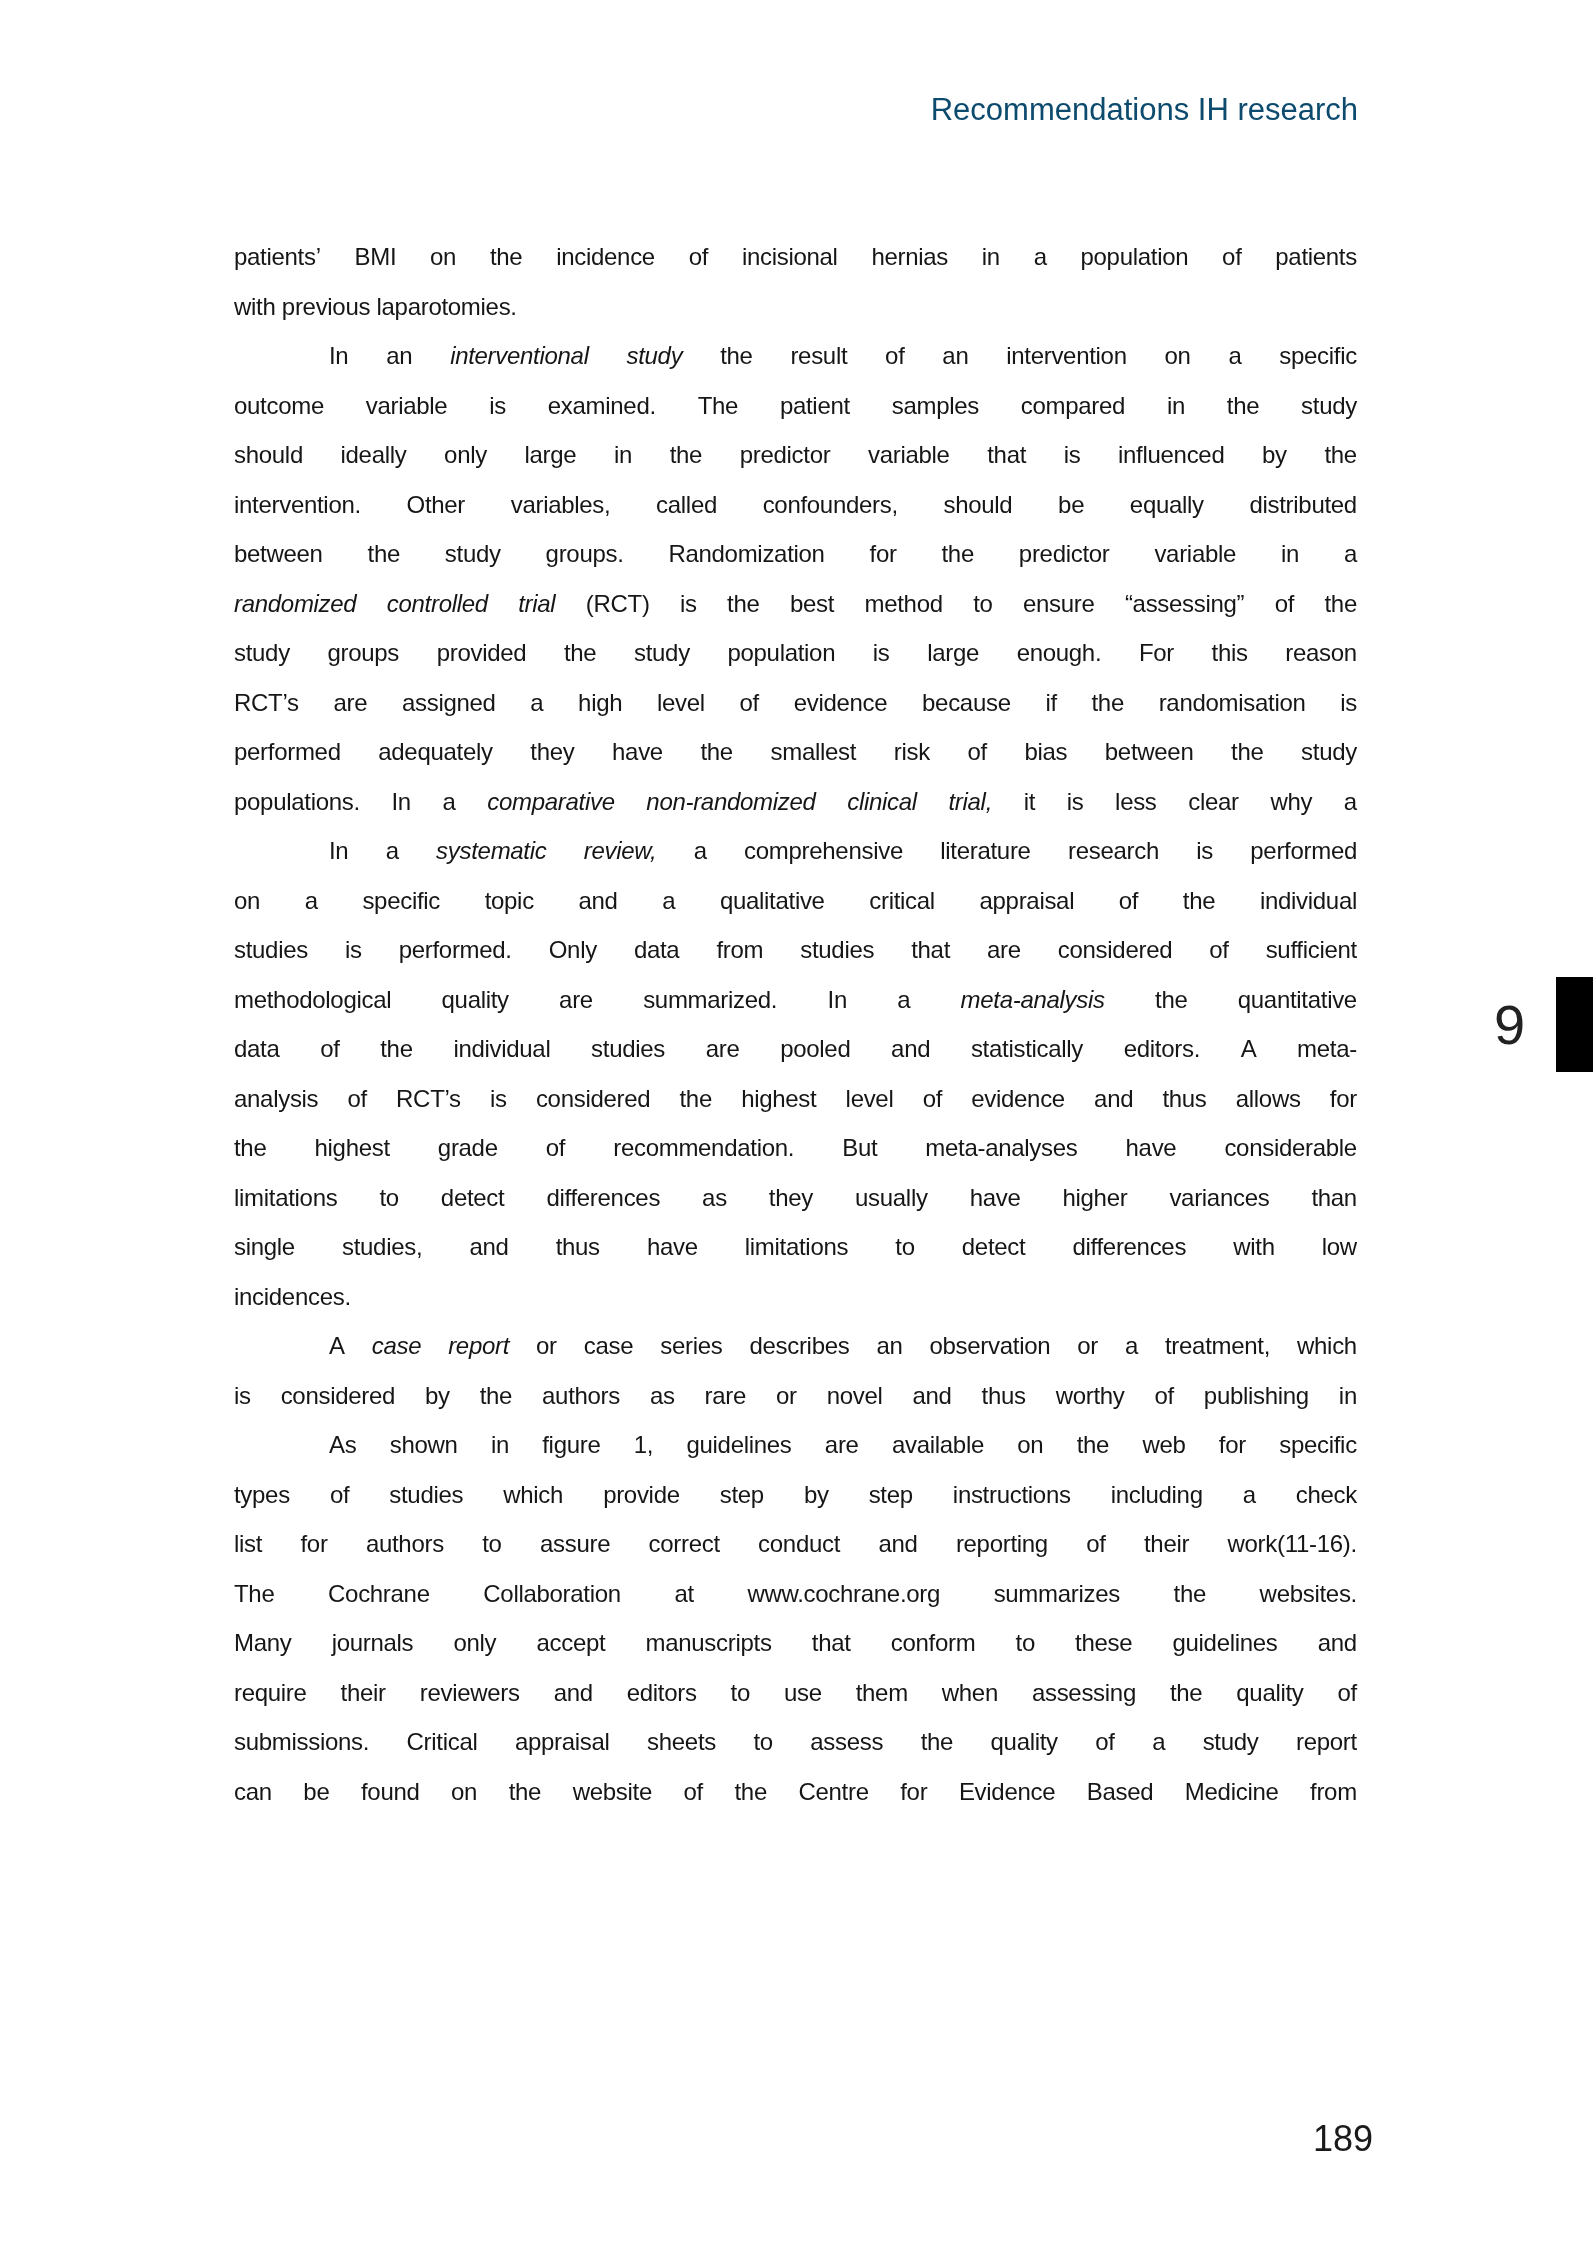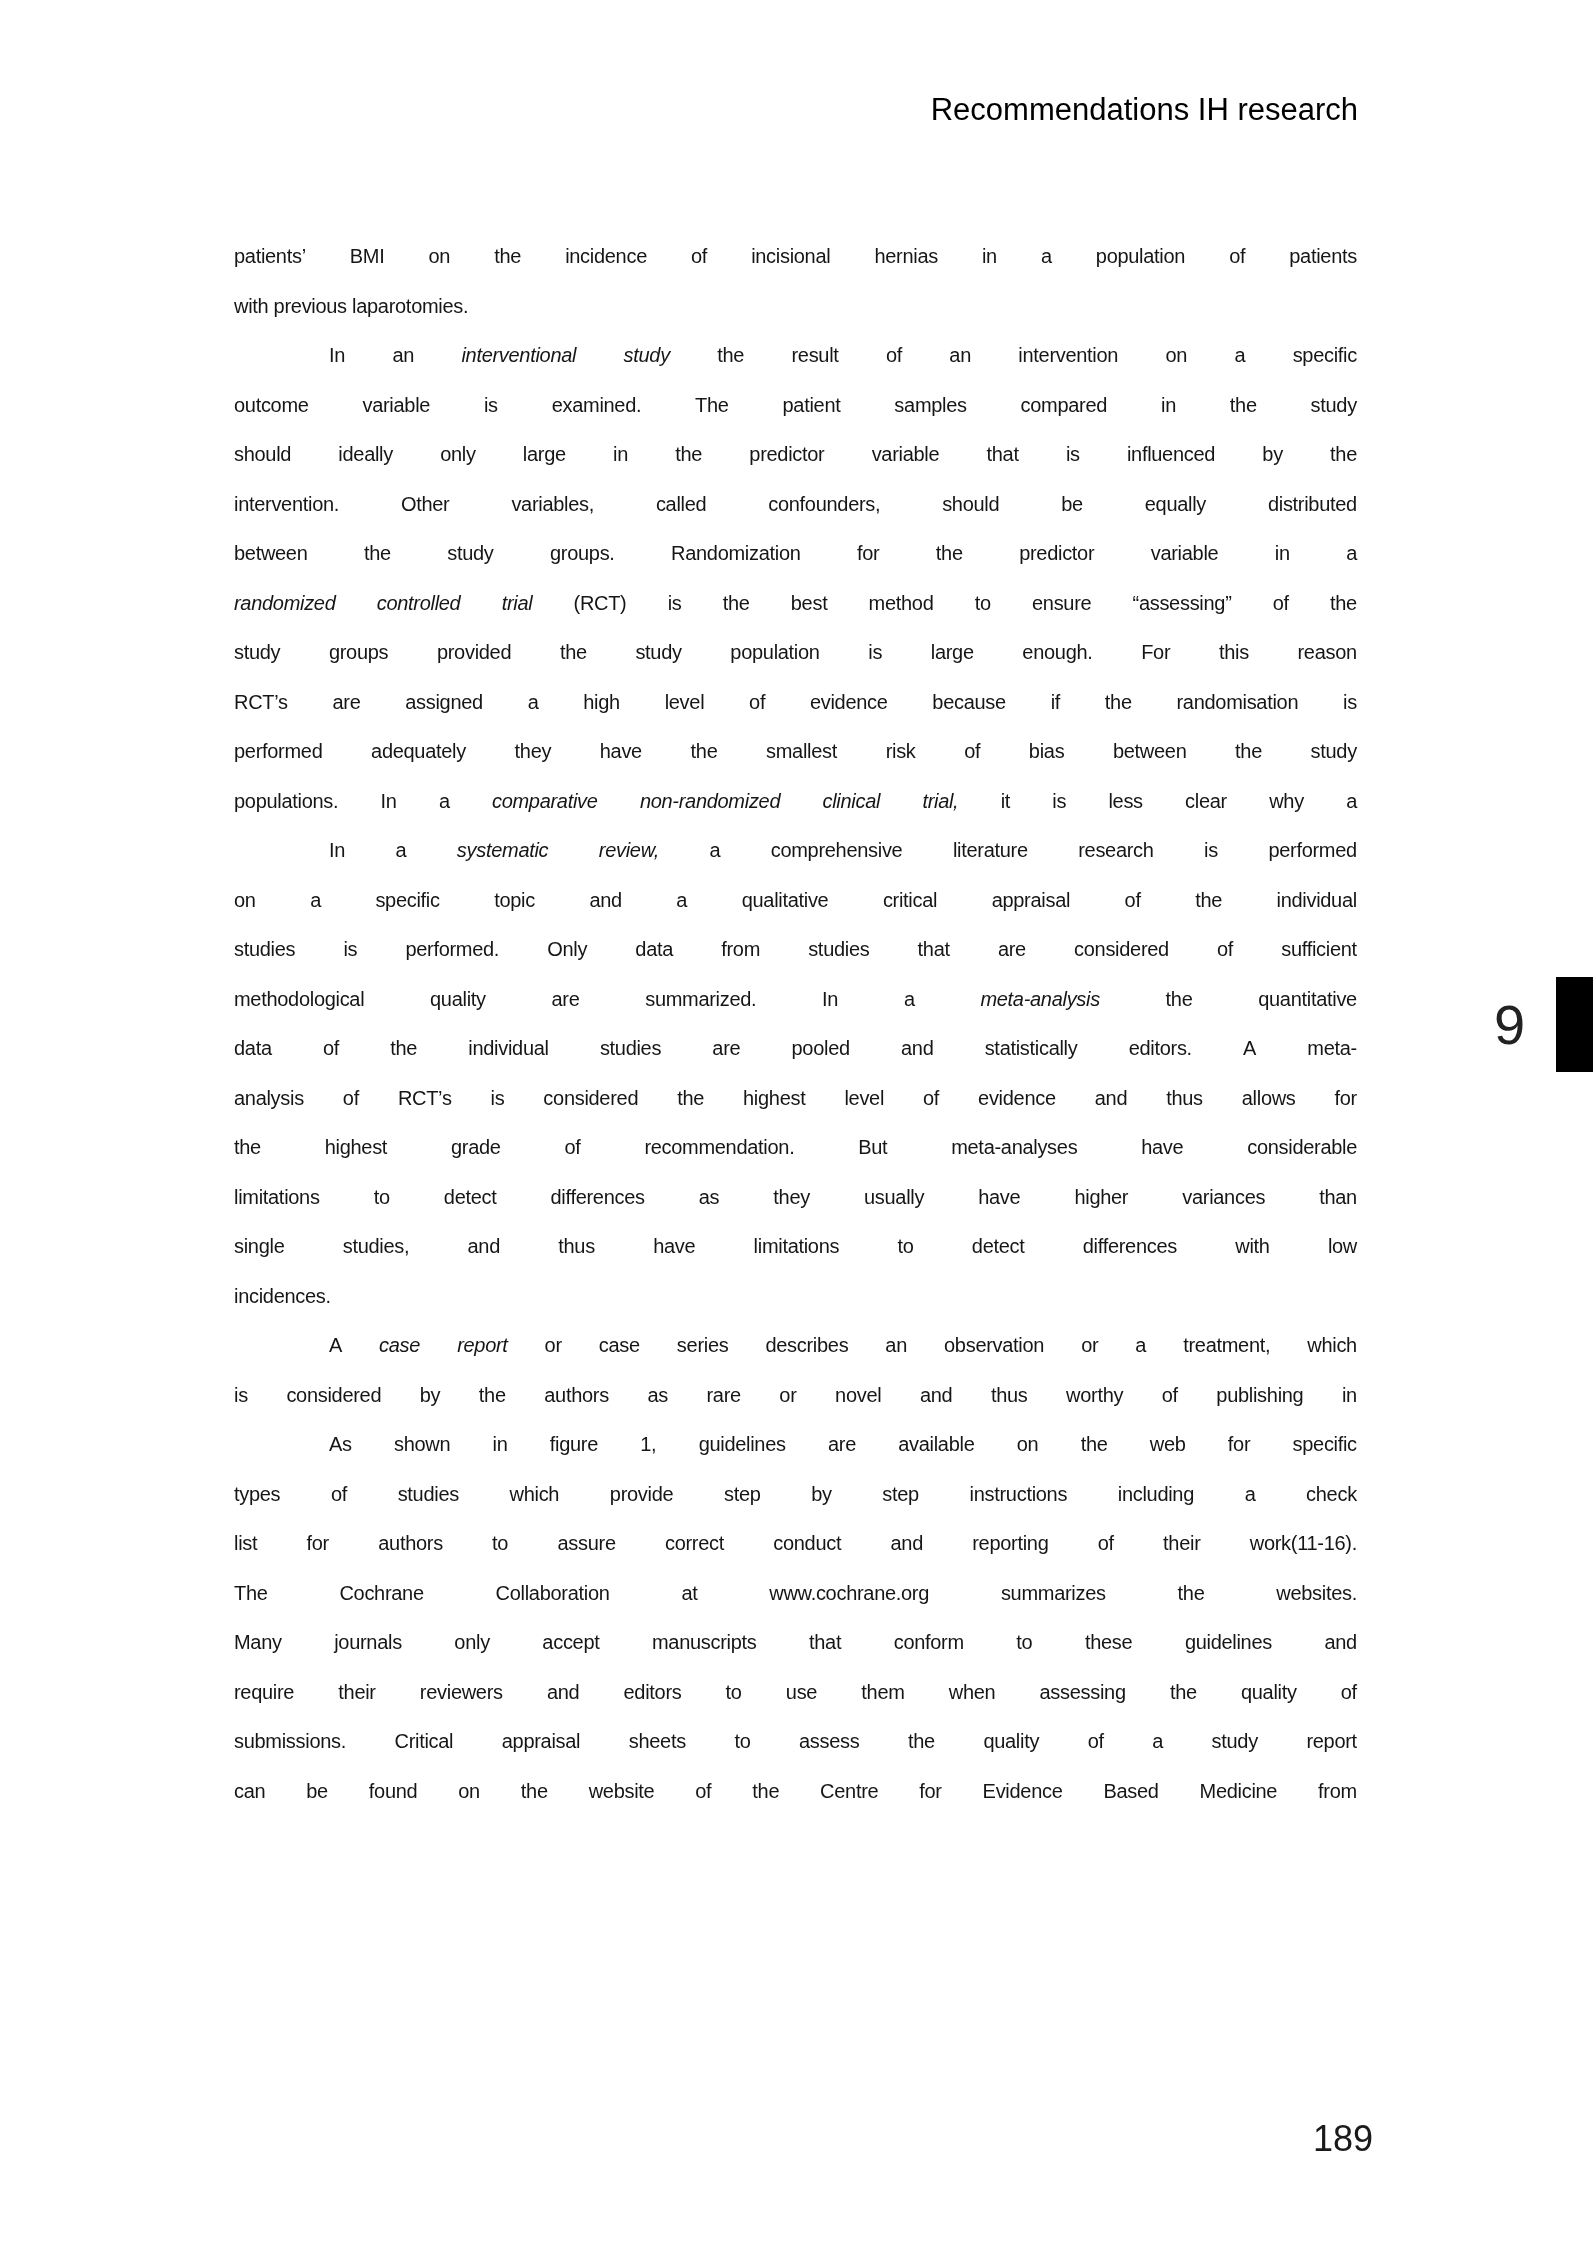--- a/index.html
+++ b/index.html
@@ -12,33 +12,33 @@
     overflow: hidden;
     font-family: "Liberation Sans", sans-serif;
     color: #161616;
   }
   .running-header {
     position: absolute;
     top: 92px;
     right: 235px;
     font-size: 31px;
     line-height: 36px;
-    color: #000000;
+    color: #0c4a6e;
     white-space: nowrap;
   }
   .body-text {
     position: absolute;
     top: 232px;
     left: 234px;
     width: 1123px;
   }
   .line {
     height: 49.5px;
     line-height: 49.5px;
-    font-size: 20px;
+    font-size: 24px;
     letter-spacing: -0.3px;
     white-space: nowrap;
     color: #161616;
   }
   .line.just {
     display: flex;
     justify-content: space-between;
     align-items: baseline;
   }
   .line.indent { padding-left: 95px; }

